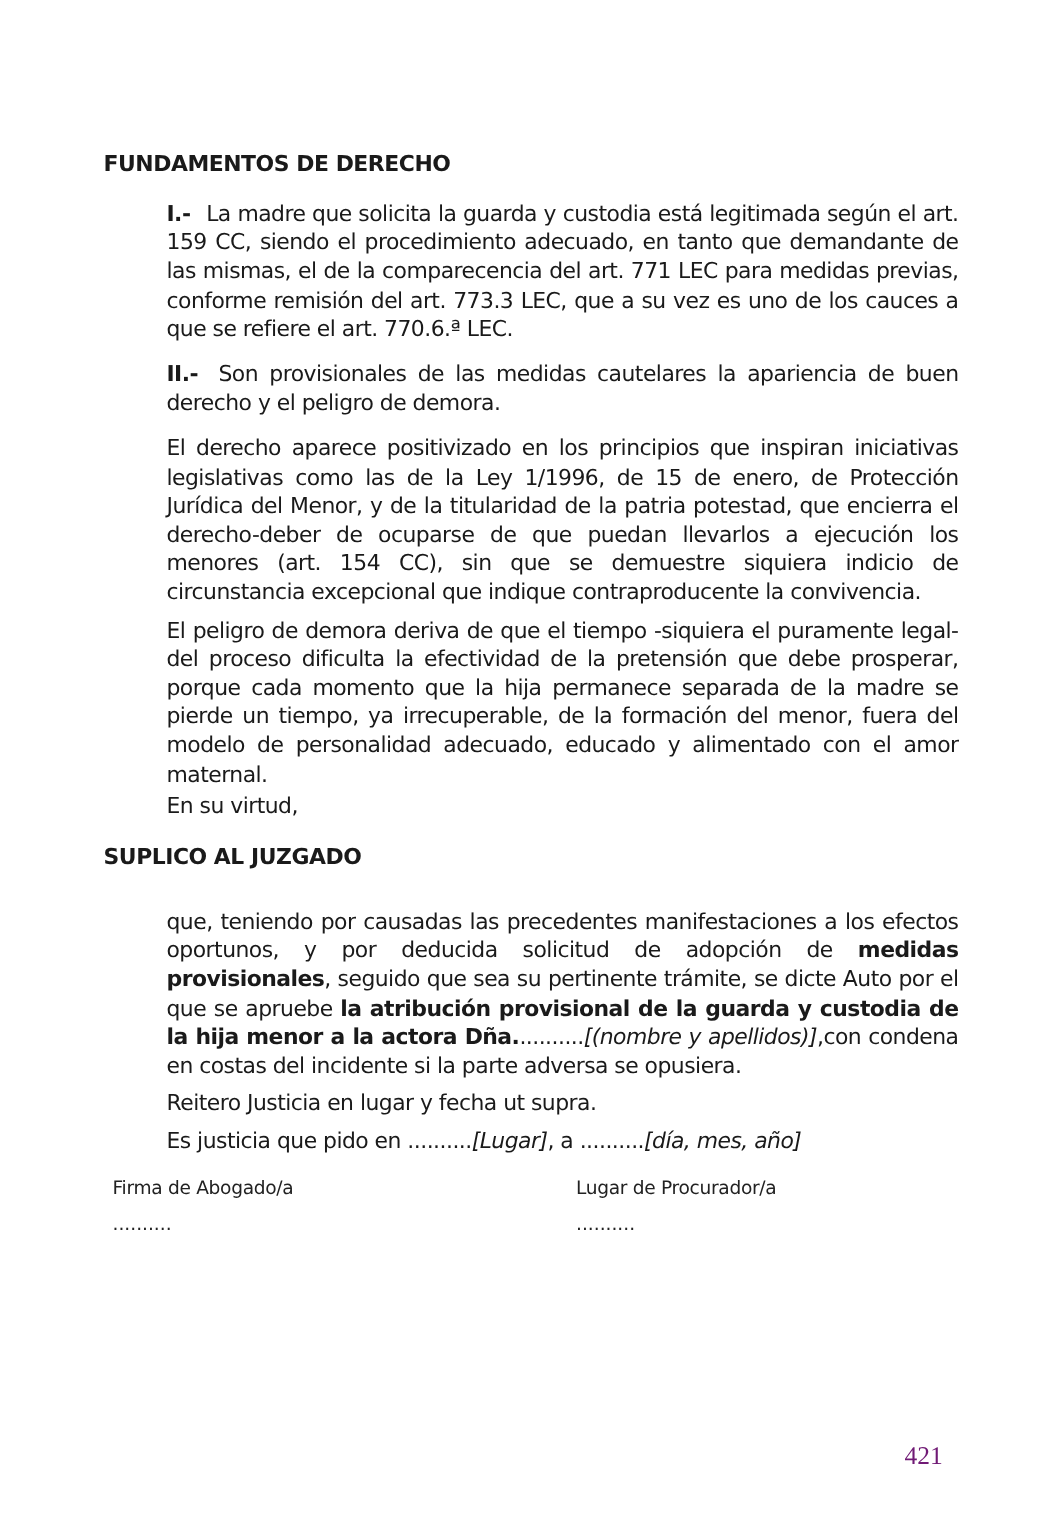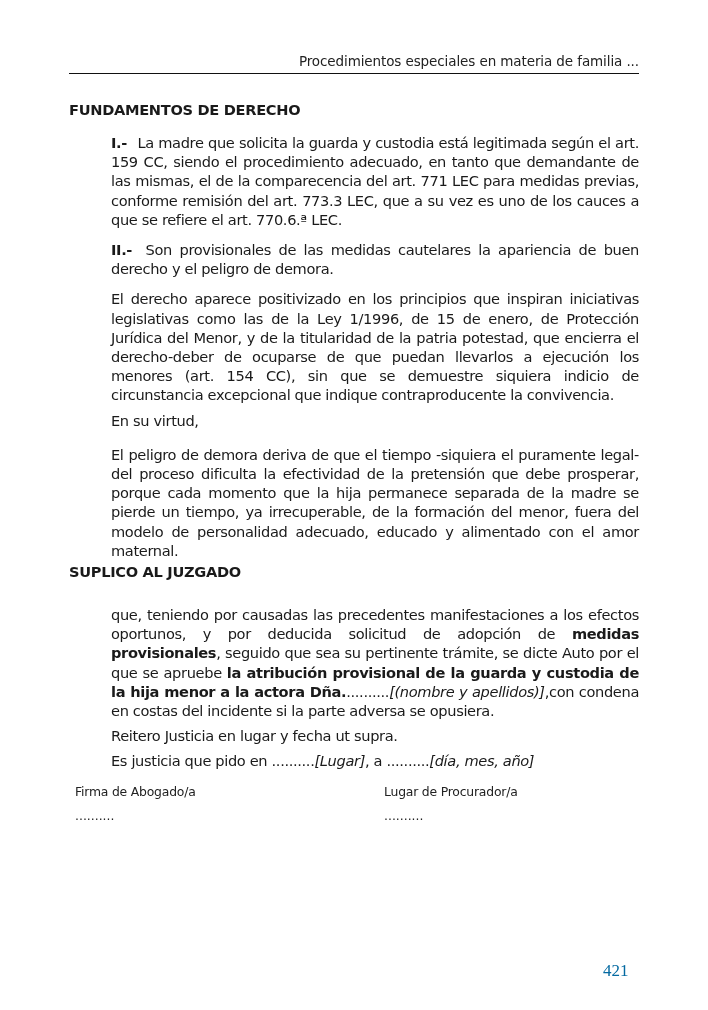--- a/index.html
+++ b/index.html
@@ -75,51 +75,48 @@
       padding-left: 6px;
     }
     .sig-col .label { display: block; line-height: 16px; }
     .sig-col .dots { display: block; margin-top: 8px; line-height: 16px; letter-spacing: 0; }
     .page-number {
       position: absolute;
       left: 603px;
       top: 961px;
       font-family: "Liberation Serif", "DejaVu Serif", serif;
       font-size: 17px;
-      color: #0369a1;
+      color: #701a75;
     }
   </style>
 </head>
 <body>
 
 <div class="page">
 
-  <div class="running-header">
-    <span>Procedimientos especiales en materia de familia ...</span>
-  </div>
 
   <div class="content">
 
     <div class="heading">FUNDAMENTOS DE DERECHO</div>
 
     <p class="gap">
       <span class="num">I.-</span>
       <span>La madre que solicita la guarda y custodia está legitimada según el art. 159 CC, siendo el procedimiento adecuado, en tanto que demandante de las mismas, el de la comparecencia del art. 771 LEC para medidas previas, conforme remisión del art. 773.3 LEC, que a su vez es uno de los cauces a que se refiere el art. 770.6.ª LEC.</span>
     </p>
 
     <p class="gap">
       <span class="num">II.-</span>
       <span>Son provisionales de las medidas cautelares la apariencia de buen derecho y el peligro de demora.</span>
     </p>
 
     <p>El derecho aparece positivizado en los principios que inspiran iniciativas legislativas como las de la Ley 1/1996, de 15 de enero, de Protección Jurídica del Menor, y de la titularidad de la patria potestad, que encierra el derecho-deber de ocuparse de que puedan llevarlos a ejecución los menores (art. 154 CC), sin que se demuestre siquiera indicio de circunstancia excepcional que indique contraproducente la convivencia.</p>
 
+    <p style="margin-bottom:2px">El peligro de demora deriva de que el tiempo -siquiera el puramente legal- del proceso dificulta la efectividad de la pretensión que debe prosperar, porque cada momento que la hija permanece separada de la madre se pierde un tiempo, ya irrecuperable, de la formación del menor, fuera del modelo de personalidad adecuado, educado y alimentado con el amor maternal.</p>
+
     <p style="margin-bottom:15px">En su virtud,</p>
-
-    <p style="margin-bottom:2px">El peligro de demora deriva de que el tiempo -siquiera el puramente legal- del proceso dificulta la efectividad de la pretensión que debe prosperar, porque cada momento que la hija permanece separada de la madre se pierde un tiempo, ya irrecuperable, de la formación del menor, fuera del modelo de personalidad adecuado, educado y alimentado con el amor maternal.</p>
 
     <div class="heading" style="margin-bottom:24px">SUPLICO AL JUZGADO</div>
 
     <p><span>que, teniendo por causadas las precedentes manifestaciones a los efectos oportunos, y por deducida solicitud de adopción de </span><span class="b">medidas provisionales</span><span>, seguido que sea su pertinente trámite, se dicte Auto por el que se apruebe </span><span class="b">la atribución provisional de la guarda y custodia de la hija menor a la actora Dña.</span><span>..........</span><span class="i">[(nombre y apellidos)]</span><span>,con condena en costas del incidente si la parte adversa se opusiera.</span></p>
 
     <p>Reitero Justicia en lugar y fecha ut supra.</p>
 
     <p><span>Es justicia que pido en </span><span>..........</span><span class="i">[Lugar]</span><span>, a </span><span>..........</span><span class="i">[día, mes, año]</span></p>
 
     <div class="sig-row">

